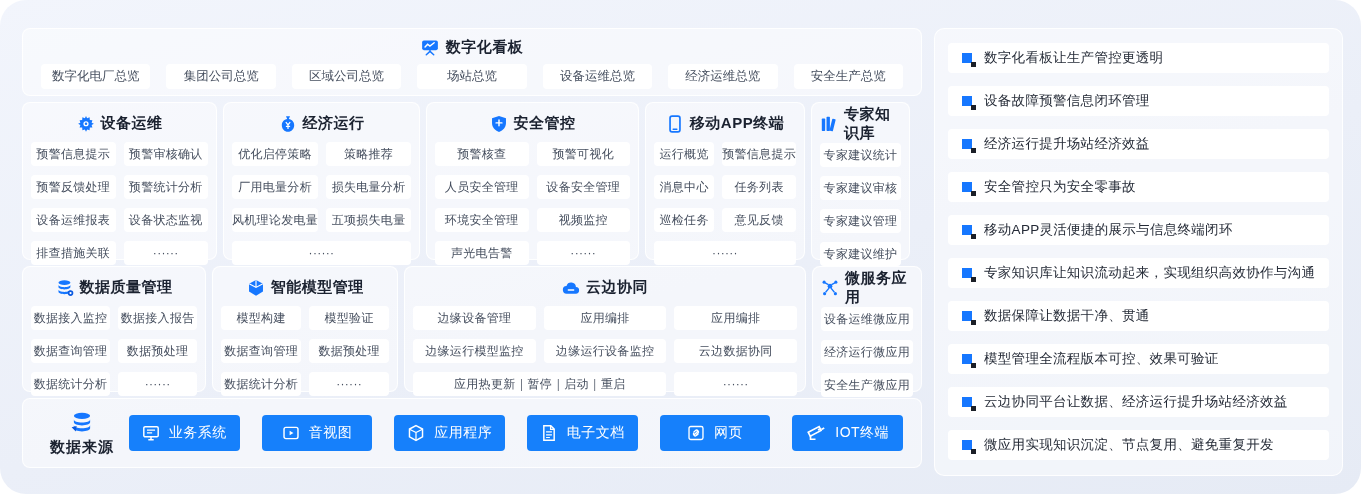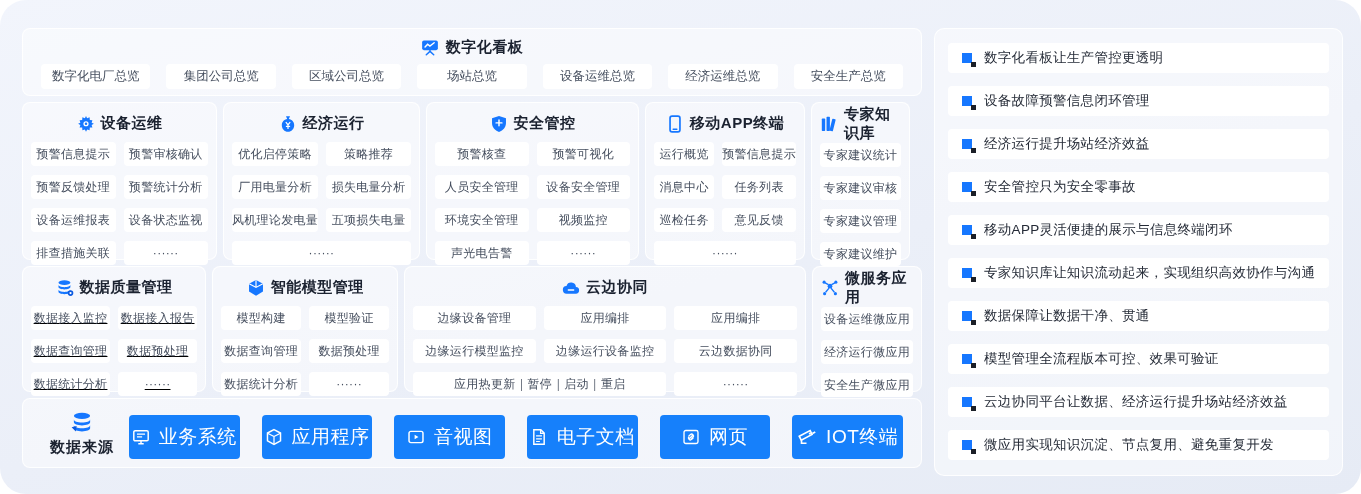--- a/index.html
+++ b/index.html
@@ -32,22 +32,22 @@
   .mod-head{display:flex;align-items:center;justify-content:center;gap:6px;height:20px;margin:3px 0 9px 0;}
   .micon{display:flex;align-items:center;}
   .mod-grid{display:grid;grid-template-columns:repeat(2,1fr);gap:9px 8px;}
   .chip{background:#fff;border-radius:4px;height:24px;display:flex;align-items:center;justify-content:center;
     font-size:12px;color:#454e5e;white-space:nowrap;cursor:pointer;letter-spacing:.3px;}
   
   .sources{height:70px;display:flex;padding:16px 18px;}
   .src-label{width:82px;display:flex;flex-direction:column;align-items:center;justify-content:center;gap:2px;}
   .src-label-text{font-size:15px;font-weight:bold;color:#1b2230;letter-spacing:1px;}
   .src-btns{flex:1;display:flex;gap:22px;margin-left:6px;}
-  .src-btn{flex:1;height:44px;background:#1680fb;border-radius:4px;display:flex;align-items:center;justify-content:center;
-    gap:9px;color:#fff;font-size:19px;cursor:pointer;letter-spacing:.5px;}
+  .src-btn{flex:1;height:36px;background:#1680fb;border-radius:4px;display:flex;align-items:center;justify-content:center;
+    gap:9px;color:#fff;font-size:14px;cursor:pointer;letter-spacing:.5px;}
   
   .right-panel{position:absolute;left:934px;top:28px;width:409px;height:448px;
     background:rgba(255,255,255,0.46);border:1px solid rgba(255,255,255,0.9);border-radius:10px;box-sizing:border-box;
     padding:14px 13px;display:flex;flex-direction:column;gap:13px;}
   .hl-row{background:#fff;border-radius:4px;height:30px;min-height:30px;display:flex;align-items:center;
     padding:0 10px 0 14px;gap:12px;}
   .hl-text{font-size:13.5px;color:#252b37;white-space:nowrap;letter-spacing:.3px;}
   .bullet{position:relative;width:10px;height:10px;background:#1677ff;flex:0 0 10px;}
   .bullet::after{content:"";position:absolute;right:-3.5px;bottom:-3.5px;width:4.5px;height:4.5px;background:#1b1f27;}
 </style>
@@ -203,21 +203,21 @@
               <svg width="18" height="18" viewBox="0 0 16 16" fill="#1677ff">
                 <ellipse cx="7.5" cy="3.2" rx="5.3" ry="2.1"></ellipse>
                 <path d="M2.2 5.2c0 1.2 2.4 2.1 5.3 2.1s5.3-.9 5.3-2.1v2c0 1.2-2.4 2.1-5.3 2.1s-5.3-.9-5.3-2.1z"></path>
                 <path d="M2.2 9.4c0 1.2 2.4 2.1 5.3 2.1s5.3-.9 5.3-2.1v2c0 1.2-2.4 2.1-5.3 2.1s-5.3-.9-5.3-2.1z"></path>
                 <circle cx="12.9" cy="12.5" r="2.5" fill="#0c5ae0"></circle>
                 <circle cx="12.9" cy="12.5" r="1" fill="#fff"></circle>
               </svg>
             </span>
             <span class="mod-title">数据质量管理</span>
           </div>
-          <div class="mod-grid" style="grid-template-columns: repeat(2, 1fr); text-decoration: underline;">
+          <div class="mod-grid" style="grid-template-columns: repeat(2, 1fr);">
 
           <div class="chip">数据接入监控</div>
             <div class="chip">数据接入报告</div>
             <div class="chip">数据查询管理</div>
             <div class="chip">数据预处理</div>
             <div class="chip">数据统计分析</div>
             <div class="chip">······</div>
           </div>
         </div>
 
@@ -311,35 +311,35 @@
                 <path d="M5.6 14h4.8M8 11.6V14"></path>
                 <path d="M4.4 5.4h7.2M4.4 7.8h4.6" stroke-width="1.1"></path>
               </svg>
             </span>
             <span>业务系统</span>
           </div>
 
           <div class="src-btn">
             <span class="micon">
               <svg width="18" height="18" viewBox="0 0 16 16" fill="none" stroke="#fff" stroke-width="1.3">
+                <rect x="1.8" y="3" width="12.4" height="10" rx="1.6"></rect>
+                <path d="M6.8 6l3.4 2-3.4 2z" fill="#fff" stroke="none"></path>
+              </svg>
+            </span>
+            <span>音视图</span>
+          </div>
+
+          <div class="src-btn">
+            <span class="micon">
+              <svg width="18" height="18" viewBox="0 0 16 16" fill="none" stroke="#fff" stroke-width="1.3">
                 <path d="M8 1.4l5.8 3.1v6.9L8 14.6l-5.8-3.2V4.5z"></path>
                 <path d="M8 7.6L2.3 4.6M8 7.6l5.7-3M8 7.6v6.8" stroke-width="1.1"></path>
               </svg>
             </span>
             <span>应用程序</span>
-          </div>
-
-          <div class="src-btn">
-            <span class="micon">
-              <svg width="18" height="18" viewBox="0 0 16 16" fill="none" stroke="#fff" stroke-width="1.3">
-                <rect x="1.8" y="3" width="12.4" height="10" rx="1.6"></rect>
-                <path d="M6.8 6l3.4 2-3.4 2z" fill="#fff" stroke="none"></path>
-              </svg>
-            </span>
-            <span>音视图</span>
           </div>
 
           <div class="src-btn">
             <span class="micon">
               <svg width="18" height="18" viewBox="0 0 16 16" fill="none" stroke="#fff" stroke-width="1.3">
                 <path d="M3.4 1.6h6.2l3 3v9.8H3.4z"></path>
                 <path d="M9.4 1.8v3h3M5.4 7h5.2M5.4 9.6h5.2M5.4 12h3.4" stroke-width="1.1"></path>
               </svg>
             </span>
             <span>电子文档</span>

